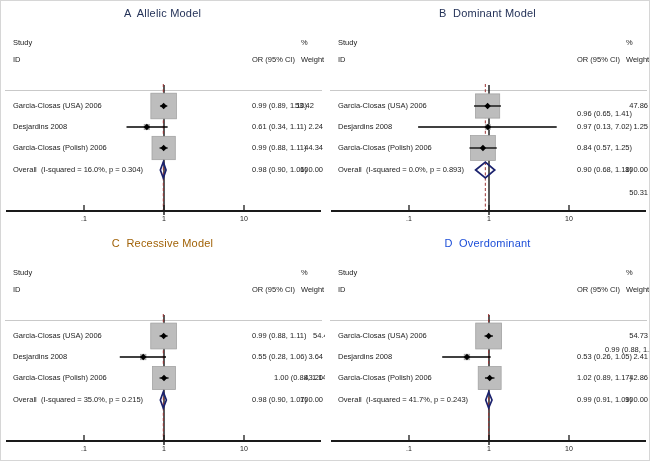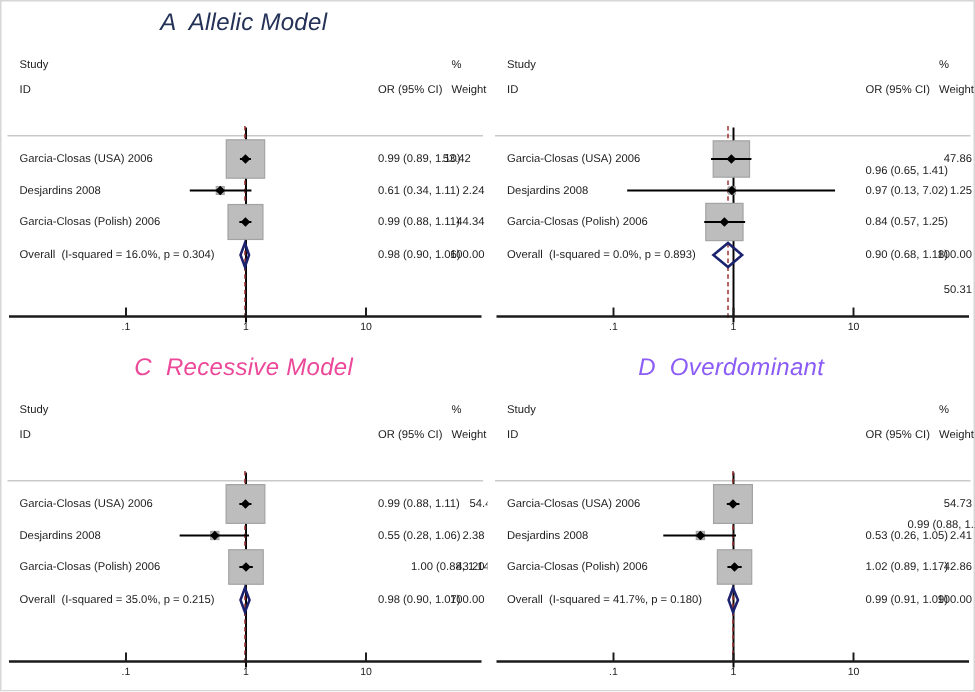--- a/index.html
+++ b/index.html
@@ -6,21 +6,21 @@
   html,body { background:#ffffff; font-family:"Liberation Sans", sans-serif; }
   .figure {
     position:relative; width:650px; height:461px; background:#fff;
     box-shadow: inset 0 0 0 1px #d6d6d6;
     display:grid; grid-template-columns:325px 325px; grid-template-rows:230px 231px;
   }
   .panel { position:relative; overflow:hidden; }
   .abs { position:absolute; }
   .panel-title {
     position:absolute; top:7px; left:0; width:100%; text-align:center;
-    font-size:16px; letter-spacing:.2px; white-space:pre;font-style:italic;
+    font-size:11px; letter-spacing:.2px; white-space:pre;
   }
   .small { font-size:7.5px; color:#1c1c1c; white-space:pre; line-height:1.1; }
   .tick-label { font-size:7px; color:#222; transform:translateX(-50%); white-space:pre; }
   .sep { height:1.3px; }
   svg { display:block; }
 </style>
 </head>
 <body>
 
 <div class="figure">
@@ -60,20 +60,21 @@
       <div class="small abs" style="left: 252px; top: 144px;">0.99 (0.88, 1.11)</div>
       <div class="small abs" style="left: 286px; top: 144px; width: 37px; text-align: right;">44.34</div>
       <div class="small abs" style="left: 13px; top: 166px;">Overall  (I-squared = 16.0%, p = 0.304)</div>
       <div class="small abs" style="left: 252px; top: 166px;">0.98 (0.90, 1.06)</div>
       <div class="small abs" style="left: 286px; top: 166px; width: 37px; text-align: right;">100.00</div>
       <div class="abs tick-label" style="left: 84px; top: 215px;">.1</div>
       <div class="abs tick-label" style="left: 164px; top: 215px;">1</div>
       <div class="abs tick-label" style="left: 244px; top: 215px;">10</div>
     </section>
   <section class="panel">
+      <div class="panel-title" style="color: rgb(36, 50, 88);">B  Dominant Model</div>
       <div class="small abs" style="left: 13px; top: 38.5px;">Study</div>
       <div class="small abs" style="left: 13px; top: 55.5px;">ID</div>
       <div class="small abs" style="left: 252px; top: 55.5px;">OR (95% CI)</div>
       <div class="small abs" style="left: 301px; top: 38.5px;">%</div>
       <div class="small abs" style="left: 301px; top: 55.5px;">Weight</div>
       <div class="abs sep" style="left: 5px; top: 90px; width: 317px; background: rgb(201, 201, 201);"></div>
       <svg width="325" height="230" class="abs" style="left:0;top:0">
         <line x1="164" y1="85" x2="164" y2="215" stroke="#000000" stroke-width="1.3"></line>
         <line x1="160.339400755146" y1="84" x2="160.339400755146" y2="212" stroke="#9c3434" stroke-width="1" stroke-dasharray="3 2.2"></line>
         <rect x="150.4750372536659" y="93.89333861050042" width="24.213322778999167" height="24.213322778999167" fill="#bdbdbd" stroke="#a3a3a3" stroke-width="0.8"></rect>
@@ -101,21 +102,21 @@
       <div class="small abs" style="left: 252px; top: 144px;">0.84 (0.57, 1.25)</div>
       <div class="small abs" style="left: 286px; top: 144px; width: 37px; text-align: right; margin-top: 45px;">50.31</div>
       <div class="small abs" style="left: 13px; top: 166px;">Overall  (I-squared = 0.0%, p = 0.893)</div>
       <div class="small abs" style="left: 252px; top: 166px;">0.90 (0.68, 1.18)</div>
       <div class="small abs" style="left: 286px; top: 166px; width: 37px; text-align: right;">100.00</div>
       <div class="abs tick-label" style="left: 84px; top: 215px;">.1</div>
       <div class="abs tick-label" style="left: 164px; top: 215px;">1</div>
       <div class="abs tick-label" style="left: 244px; top: 215px;">10</div>
     </section>
   <section class="panel">
-      <div class="panel-title" style="color: #ec4899;">C  Recessive Model</div>
+      <div class="panel-title" style="color: #a16207;">C  Recessive Model</div>
       <div class="small abs" style="left: 13px; top: 38.5px;">Study</div>
       <div class="small abs" style="left: 13px; top: 55.5px;">ID</div>
       <div class="small abs" style="left: 252px; top: 55.5px;">OR (95% CI)</div>
       <div class="small abs" style="left: 301px; top: 38.5px;">%</div>
       <div class="small abs" style="left: 301px; top: 55.5px;">Weight</div>
       <div class="abs sep" style="left: 5px; top: 90px; width: 317px; background: rgb(201, 201, 201);"></div>
       <svg width="325" height="230" class="abs" style="left:0;top:0">
         <line x1="164" y1="85" x2="164" y2="215" stroke="#000000" stroke-width="1.3"></line>
         <line x1="163.29808605539958" y1="84" x2="163.29808605539958" y2="212" stroke="#9c3434" stroke-width="1" stroke-dasharray="3 2.2"></line>
         <rect x="150.74108086874838" y="93.09026530094441" width="25.819469398111185" height="25.819469398111185" fill="#bdbdbd" stroke="#a3a3a3" stroke-width="0.8"></rect>
@@ -131,33 +132,33 @@
         <line x1="6" y1="211" x2="321" y2="211" stroke="#1a1a1a" stroke-width="1.8"></line>
         <line x1="84" y1="205" x2="84" y2="211" stroke="#1a1a1a" stroke-width="1.3"></line>
         <line x1="164" y1="205" x2="164" y2="211" stroke="#1a1a1a" stroke-width="1.3"></line>
         <line x1="244" y1="205" x2="244" y2="211" stroke="#1a1a1a" stroke-width="1.3"></line>
       </svg>
       <div class="small abs" style="left: 13px; top: 102px;">Garcia-Closas (USA) 2006</div>
       <div class="small abs" style="left: 252px; top: 102px;">0.99 (0.88, 1.11)</div>
       <div class="small abs" style="left: 286px; top: 102px; width: 37px; text-align: right; padding-left: 27px;">54.42</div>
       <div class="small abs" style="left: 13px; top: 123px;">Desjardins 2008</div>
       <div class="small abs" style="left: 252px; top: 123px;">0.55 (0.28, 1.06)</div>
-      <div class="small abs" style="left: 286px; top: 123px; width: 37px; text-align: right;">2.38</div>
+      <div class="small abs" style="left: 286px; top: 123px; width: 37px; text-align: right;">3.64</div>
       <div class="small abs" style="left: 13px; top: 144px;">Garcia-Closas (Polish) 2006</div>
       <div class="small abs" style="left: 252px; top: 144px; margin-left: 22px;">1.00 (0.88, 1.14)</div>
       <div class="small abs" style="left: 286px; top: 144px; width: 37px; text-align: right;">43.20</div>
       <div class="small abs" style="left: 13px; top: 166px; text-align: right;">Overall  (I-squared = 35.0%, p = 0.215)</div>
       <div class="small abs" style="left: 252px; top: 166px;">0.98 (0.90, 1.07)</div>
       <div class="small abs" style="left: 286px; top: 166px; width: 37px; text-align: right;">100.00</div>
       <div class="abs tick-label" style="left: 84px; top: 215px;">.1</div>
       <div class="abs tick-label" style="left: 164px; top: 215px;">1</div>
       <div class="abs tick-label" style="left: 244px; top: 215px;">10</div>
     </section>
   <section class="panel">
-      <div class="panel-title" style="color: #8b5cf6;">D  Overdominant</div>
+      <div class="panel-title" style="color: #1d4ed8;">D  Overdominant</div>
       <div class="small abs" style="left: 13px; top: 38.5px;">Study</div>
       <div class="small abs" style="left: 13px; top: 55.5px;">ID</div>
       <div class="small abs" style="left: 252px; top: 55.5px;">OR (95% CI)</div>
       <div class="small abs" style="left: 301px; top: 38.5px;">%</div>
       <div class="small abs" style="left: 301px; top: 55.5px;">Weight</div>
       <div class="abs sep" style="left: 5px; top: 90px; width: 317px; background: rgb(201, 201, 201);"></div>
       <svg width="325" height="230" class="abs" style="left:0;top:0">
         <line x1="164" y1="85" x2="164" y2="215" stroke="#000000" stroke-width="1.3"></line>
         <line x1="163.650815567804" y1="84" x2="163.650815567804" y2="212" stroke="#9c3434" stroke-width="1" stroke-dasharray="3 2.2"></line>
         <rect x="150.7043633510768" y="93.05354778327282" width="25.89290443345435" height="25.89290443345435" fill="#bdbdbd" stroke="#a3a3a3" stroke-width="0.8"></rect>
@@ -177,20 +178,20 @@
       </svg>
       <div class="small abs" style="left: 13px; top: 102px;">Garcia-Closas (USA) 2006</div>
       <div class="small abs" style="left: 252px; top: 116px; margin-left: 28px;">0.99 (0.88, 1.12)</div>
       <div class="small abs" style="left: 286px; top: 102px; width: 37px; text-align: right;">54.73</div>
       <div class="small abs" style="left: 13px; top: 123px;">Desjardins 2008</div>
       <div class="small abs" style="left: 252px; top: 123px;">0.53 (0.26, 1.05)</div>
       <div class="small abs" style="left: 286px; top: 123px; width: 37px; text-align: right;">2.41</div>
       <div class="small abs" style="left: 13px; top: 144px;">Garcia-Closas (Polish) 2006</div>
       <div class="small abs" style="left: 252px; top: 144px;">1.02 (0.89, 1.17)</div>
       <div class="small abs" style="left: 286px; top: 144px; width: 37px; text-align: right;">42.86</div>
-      <div class="small abs" style="left: 13px; top: 166px;">Overall  (I-squared = 41.7%, p = 0.180)</div>
+      <div class="small abs" style="left: 13px; top: 166px;">Overall  (I-squared = 41.7%, p = 0.243)</div>
       <div class="small abs" style="left: 252px; top: 166px;">0.99 (0.91, 1.09)</div>
       <div class="small abs" style="left: 286px; top: 166px; width: 37px; text-align: right;">100.00</div>
       <div class="abs tick-label" style="left: 84px; top: 215px;">.1</div>
       <div class="abs tick-label" style="left: 164px; top: 215px;">1</div>
       <div class="abs tick-label" style="left: 244px; top: 215px;">10</div>
     </section>
 </div>
 
 </body></html>

